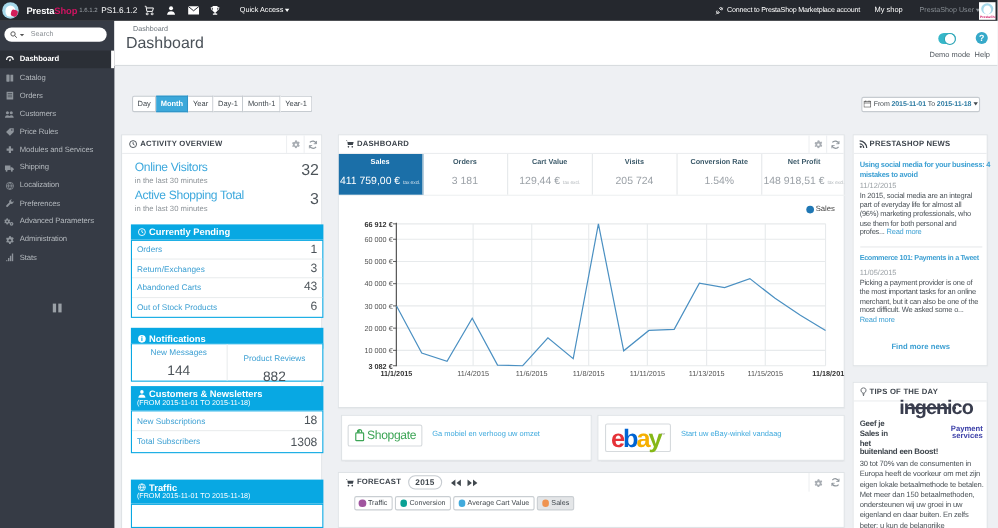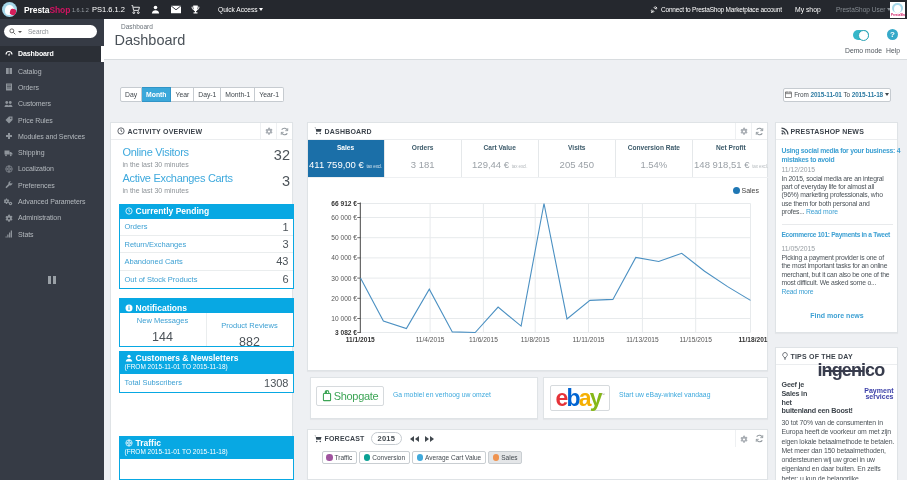--- a/index.html
+++ b/index.html
@@ -227,21 +227,21 @@
               <svg width="9" height="9" viewBox="0 0 16 16" fill="none" stroke="#8f969c" stroke-width="2">
                 <path d="M13.5 6.5A6 6 0 0 0 3 4.5M2.5 9.5A6 6 0 0 0 13 11.5"></path>
                 <path d="M13.8 2v4.5H9.3M2.2 14V9.5h4.5" fill="none" stroke-width="1.4"></path>
               </svg>
             </div>
           </div>
     </div>
     <div class="abs" style="left:12px;top:23px;font-size:11px;letter-spacing:-0.3px;color:#3ea9dd">Online Visitors</div>
     <div class="abs" style="right:2px;top:24px;font-size:14.5px;color:#4c5359">32</div>
     <div class="abs" style="left:12px;top:37.5px;font-size:7px;color:#8d9398">in the last 30 minutes</div>
-    <div class="abs" style="left:12px;top:49px;font-size:11px;letter-spacing:-0.3px;color:#3ea9dd">Active Exchanges Carts</div>
+    <div class="abs" style="left:12px;top:49px;font-size:11px;letter-spacing:-0.3px;color:#3ea9dd">Active Shopping Total</div>
     <div class="abs" style="right:2px;top:50px;font-size:14.5px;color:#4c5359">3</div>
     <div class="abs" style="left:12px;top:63.5px;font-size:7px;color:#8d9398">in the last 30 minutes</div>
 
     <div class="bluebar abs" style="left:8px;top:81px;width:175px;height:13.5px;flex-direction:row;justify-content:flex-start;align-items:center;gap:3px"><svg width="8" height="8" viewBox="0 0 16 16" fill="none" stroke="#fff" stroke-width="1.6">
             <circle cx="8" cy="8" r="6.3"></circle>
             <path d="M8 4.5V8l2.5 1.5"></path>
           </svg>Currently Pending</div>
     <div class="btable abs" style="left:8px;top:94.5px;width:175px">
       <div class="brow" style="height:17.4px">
             <span class="lb">Orders</span>
@@ -277,20 +277,24 @@
     </div>
 
     <div class="bluebar abs" style="left:8px;top:228px;width:175px;height:21.5px">
           <span style="display:flex;align-items:center;gap:3px"><svg width="8" height="8" viewBox="0 0 16 16" fill="#fff">
               <circle cx="8" cy="4.5" r="3.2"></circle>
               <path d="M1.5 15c.5-4 3-5.6 6.5-5.6s6 1.6 6.5 5.6z"></path>
             </svg>Customers &amp; Newsletters</span>
           <span style="font-size:6.5px;font-weight:normal">(FROM 2015-11-01 TO 2015-11-18)</span>
         </div>
     <div class="btable abs" style="left:8px;top:249.5px;width:175px">
+      <div class="brow" style="height:18.8px">
+            <span class="lb">New Subscriptions</span>
+            <span class="vl">18</span>
+          </div>
       <div class="brow" style="height:18.8px">
             <span class="lb">Total Subscribers</span>
             <span class="vl">1308</span>
           </div>
     </div>
 
     <div class="bluebar abs" style="left:8px;top:313px;width:175px;height:21.5px">
           <span style="display:flex;align-items:center;gap:3px"><svg width="8" height="8" viewBox="0 0 16 16" fill="none" stroke="#fff" stroke-width="1.4">
               <circle cx="8" cy="8" r="6.3"></circle>
               <path d="M1.7 8h12.6M8 1.7a9.5 9.5 0 0 1 0 12.6M8 1.7a9.5 9.5 0 0 0 0 12.6"></path>
@@ -335,21 +339,21 @@
       <div class="scell">
             <div class="sl">Orders</div>
             <div class="sv">3 181</div>
           </div>
       <div class="scell">
             <div class="sl">Cart Value</div>
             <div class="sv">129,44 € <span class="tx">tax excl.</span></div>
           </div>
       <div class="scell">
             <div class="sl">Visits</div>
-            <div class="sv">205 450</div>
+            <div class="sv">205 724</div>
           </div>
       <div class="scell">
             <div class="sl">Conversion Rate</div>
             <div class="sv">1.54%</div>
           </div>
       <div class="scell" style="border-right:none">
             <div class="sl">Net Profit</div>
             <div class="sv">148 918,51 € <span class="tx">tax excl.</span></div>
           </div>
     </div>

